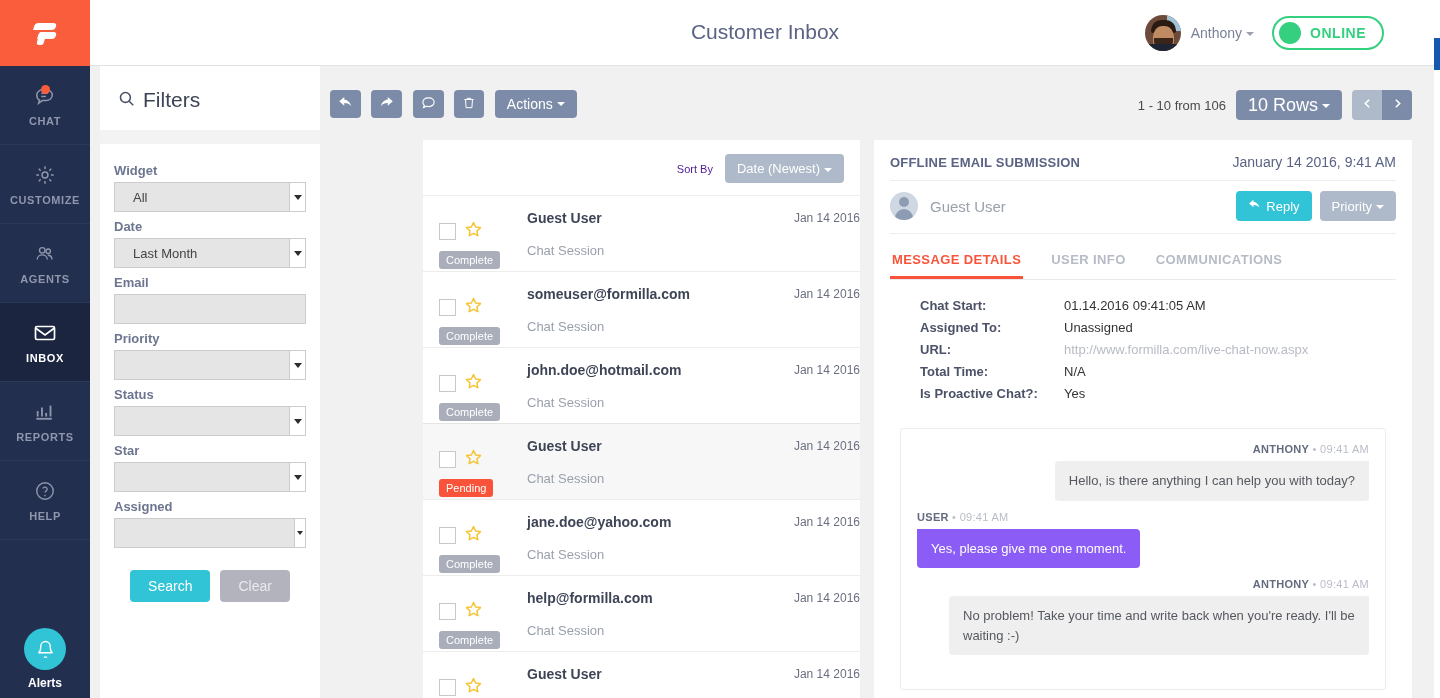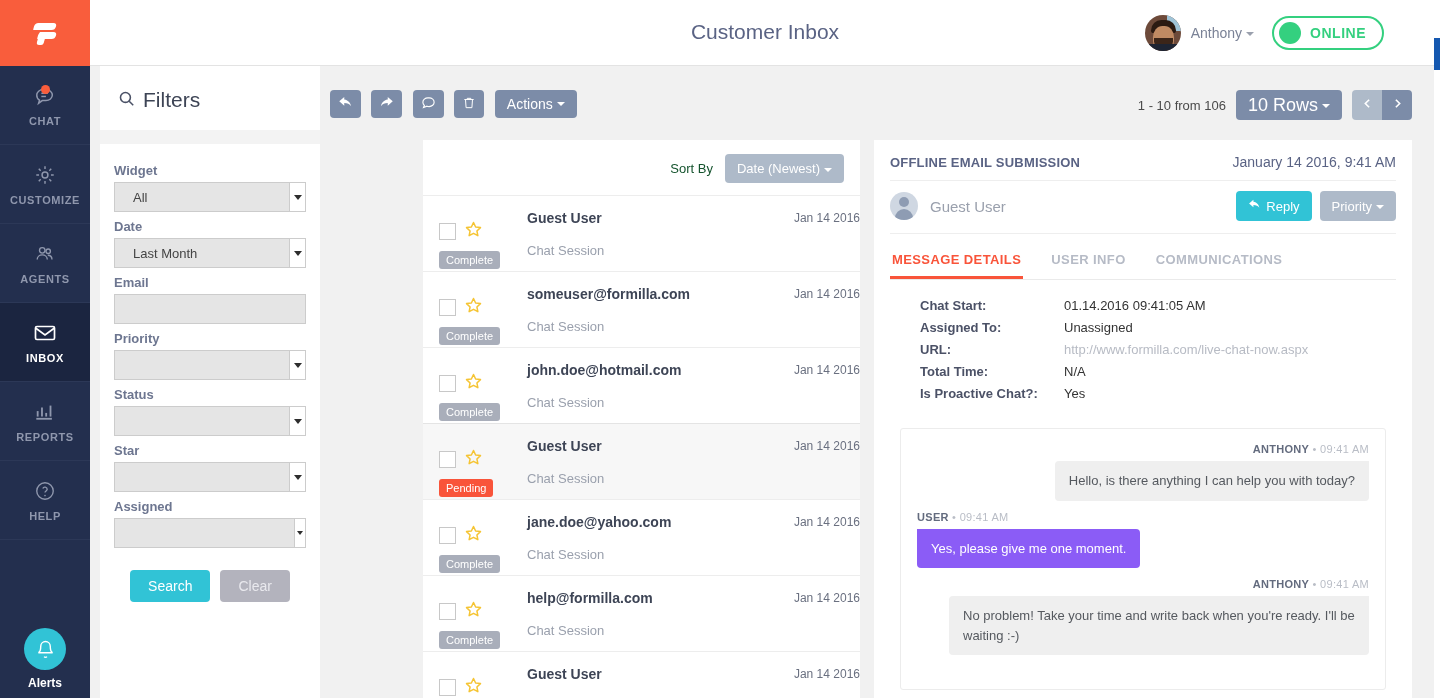--- a/index.html
+++ b/index.html
@@ -162,21 +162,21 @@
 
   
   #list-col {
     position: absolute; left: 333px; top: 74px; width: 437px; bottom: -20px;
     background: #fff;
   }
   #list-sort {
     display: flex; align-items: center; justify-content: flex-end; gap: 12px;
     padding: 14px 16px 12px 0;
   }
-  #list-sort .lbl { font-size: 13px; color: #14532d; }
+  #list-sort .lbl { font-size: 11px; color: #4c1d95; }
   .sort-btn {
     background: #aebac9; color: #fff; border: none; border-radius: 4px;
     padding: 7px 12px; font-size: 13px; cursor: pointer;
     font-family: "Liberation Sans", sans-serif;
   }
   .conv {
     position: relative; border-top: 1px solid #ededed; padding: 14px 16px 12px 16px;
     min-height: 76px; cursor: pointer;
   }
   .conv.selected { background: #f7f7f7; border-top: 1px solid #e4e4e4; }

